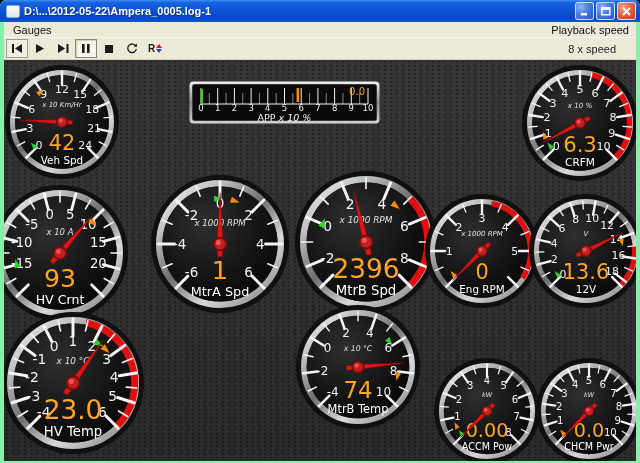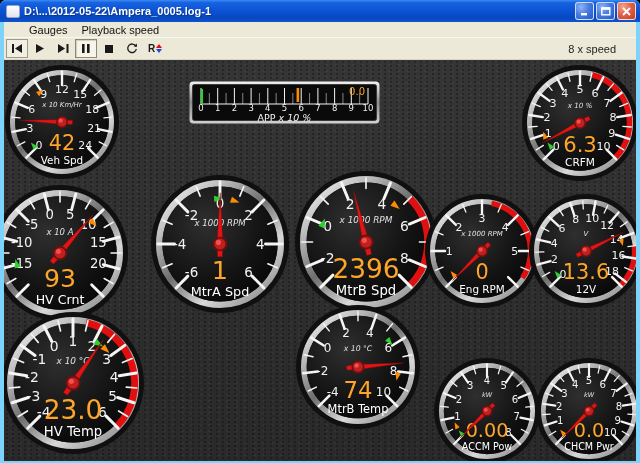--- a/index.html
+++ b/index.html
@@ -1,31 +1,31 @@
 <!DOCTYPE html>
 <html><head>
 <meta charset="utf-8">
 <style>
   html,body{margin:0;padding:0;}
   body{width:640px;height:463px;overflow:hidden;font-family:"Liberation Sans",sans-serif;background:#000;}
-  .window{width:640px;height:463px;background:#7dd3fc;border-radius:6px 6px 0 0;position:relative;box-sizing:border-box;}
+  .window{width:640px;height:463px;background:#86efac;border-radius:6px 6px 0 0;position:relative;box-sizing:border-box;}
   
   .titlebar{height:22px;display:flex;align-items:center;padding:0 4px;border-radius:6px 6px 0 0;
     background:linear-gradient(180deg,#3d8bf2 0%,#1763e0 12%,#0c54d6 45%,#0847bf 82%,#0d55d0 100%);}
   .app-icon{width:14px;height:13px;margin:0 4px 0 2px;background:linear-gradient(#fff,#dfe4ee);
     border:1px solid #9aa6c0;border-radius:2px;box-sizing:border-box;}
   .title-text{color:#fff;font-weight:bold;font-size:11px;text-shadow:1px 1px 1px #0a338a;flex:1;
     white-space:nowrap;overflow:hidden;}
   .tb-btn{width:19px;height:18px;margin-left:2px;border-radius:3px;border:1px solid rgba(255,255,255,.75);
     display:flex;align-items:center;justify-content:center;box-sizing:border-box;}
   .tb-blue{background:radial-gradient(circle at 30% 25%,#8fb4f5 0%,#4a7de0 45%,#1f55c8 100%);}
   .tb-red{background:radial-gradient(circle at 30% 25%,#f5a58f 0%,#e0634a 45%,#c33c1e 100%);}
   
   .body-area{margin:0 4px 4px;width:632px;background:#ece9d8;}
-  .menubar{height:15px;display:flex;align-items:center;font-size:11px;color:#111;padding-left:18px;}
+  .menubar{height:15px;display:flex;align-items:center;font-size:11px;color:#111;padding-left:2px;justify-content:space-between;}
   .menu-item{padding:1px 7px;}
   .toolbar{height:21px;display:flex;align-items:center;padding-left:2px;border-top:1px solid #f8f7f1;
     border-bottom:1px solid #d9d5c3;}
   .tool-btn{width:22px;height:19px;display:flex;align-items:center;justify-content:center;
     border:1px solid transparent;box-sizing:border-box;margin-right:1px;background:transparent;padding:0;}
   .tool-btn.outlined{border:1px solid #9c9a8c;background:#f1efe2;}
   .tool-btn.pressed{border:1px solid #8a887a;background:#f7f5ea;box-shadow:inset 1px 1px 1px #cfccba;}
   .r-label{font-size:10px;font-weight:bold;color:#1a1a1a;margin-right:1px;}
   .sort-arrows{display:flex;flex-direction:column;gap:1px;}
   .tri-up{width:0;height:0;border-left:3px solid transparent;border-right:3px solid transparent;border-bottom:4px solid #dd1111;}

